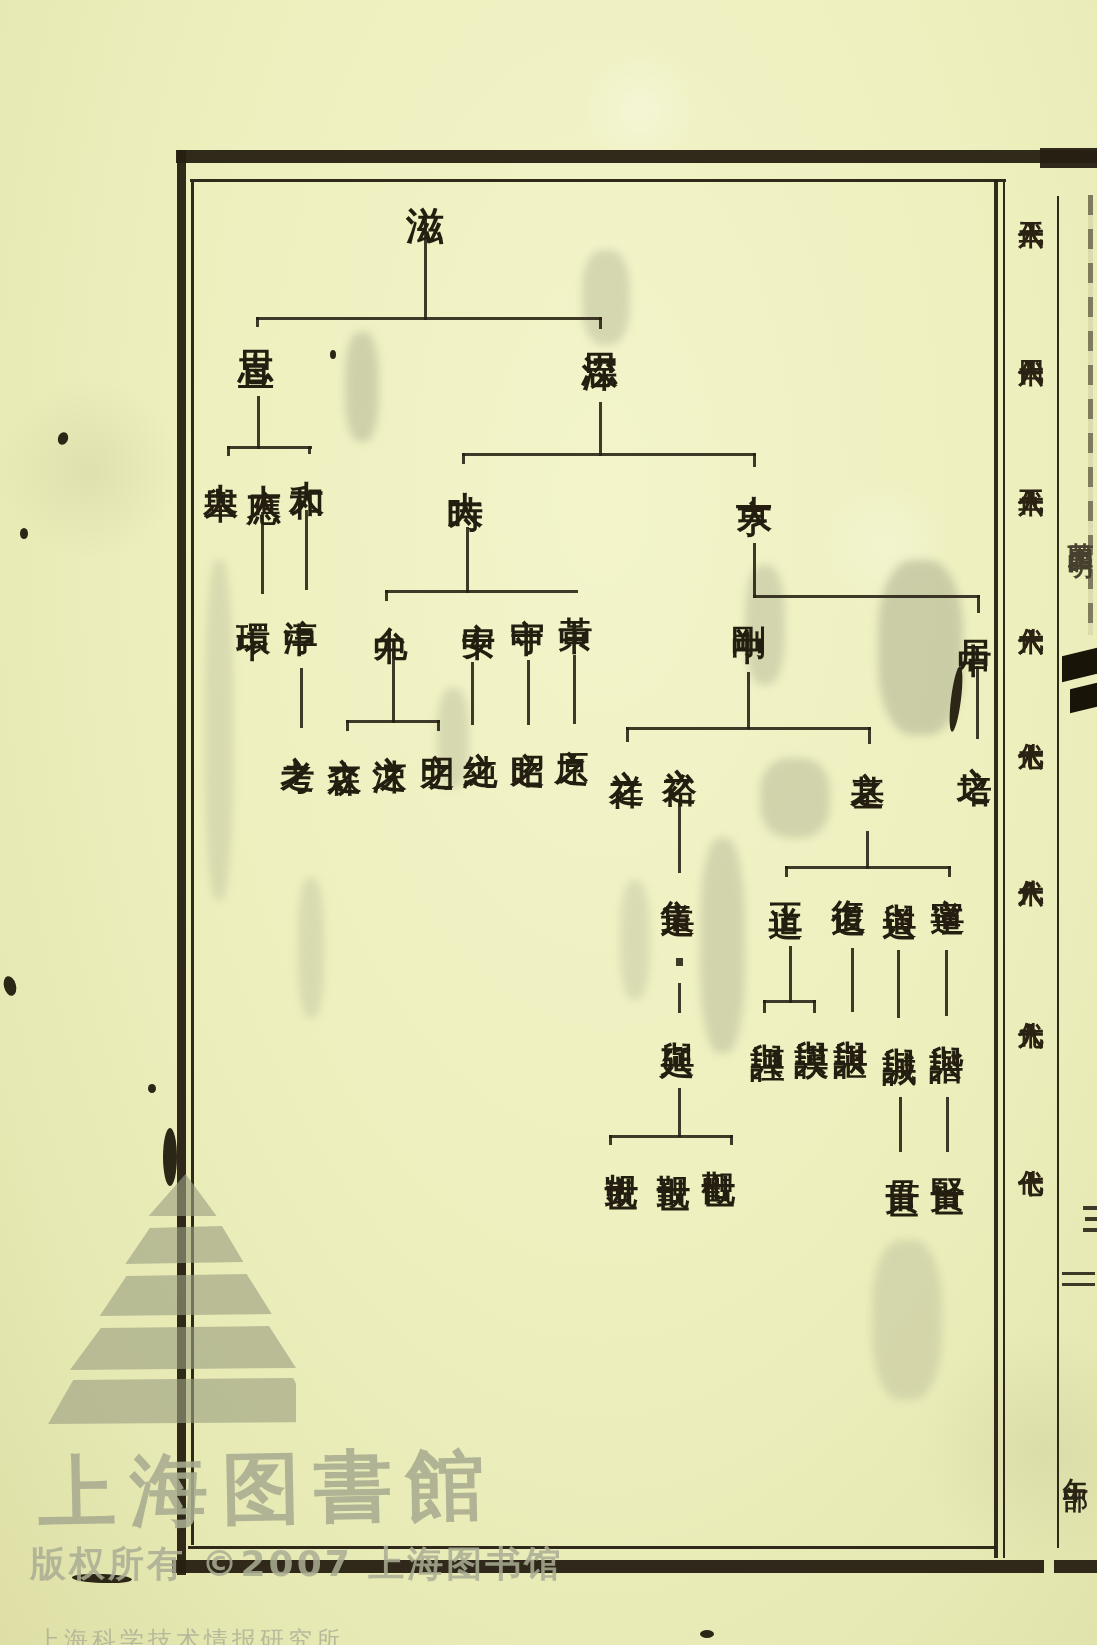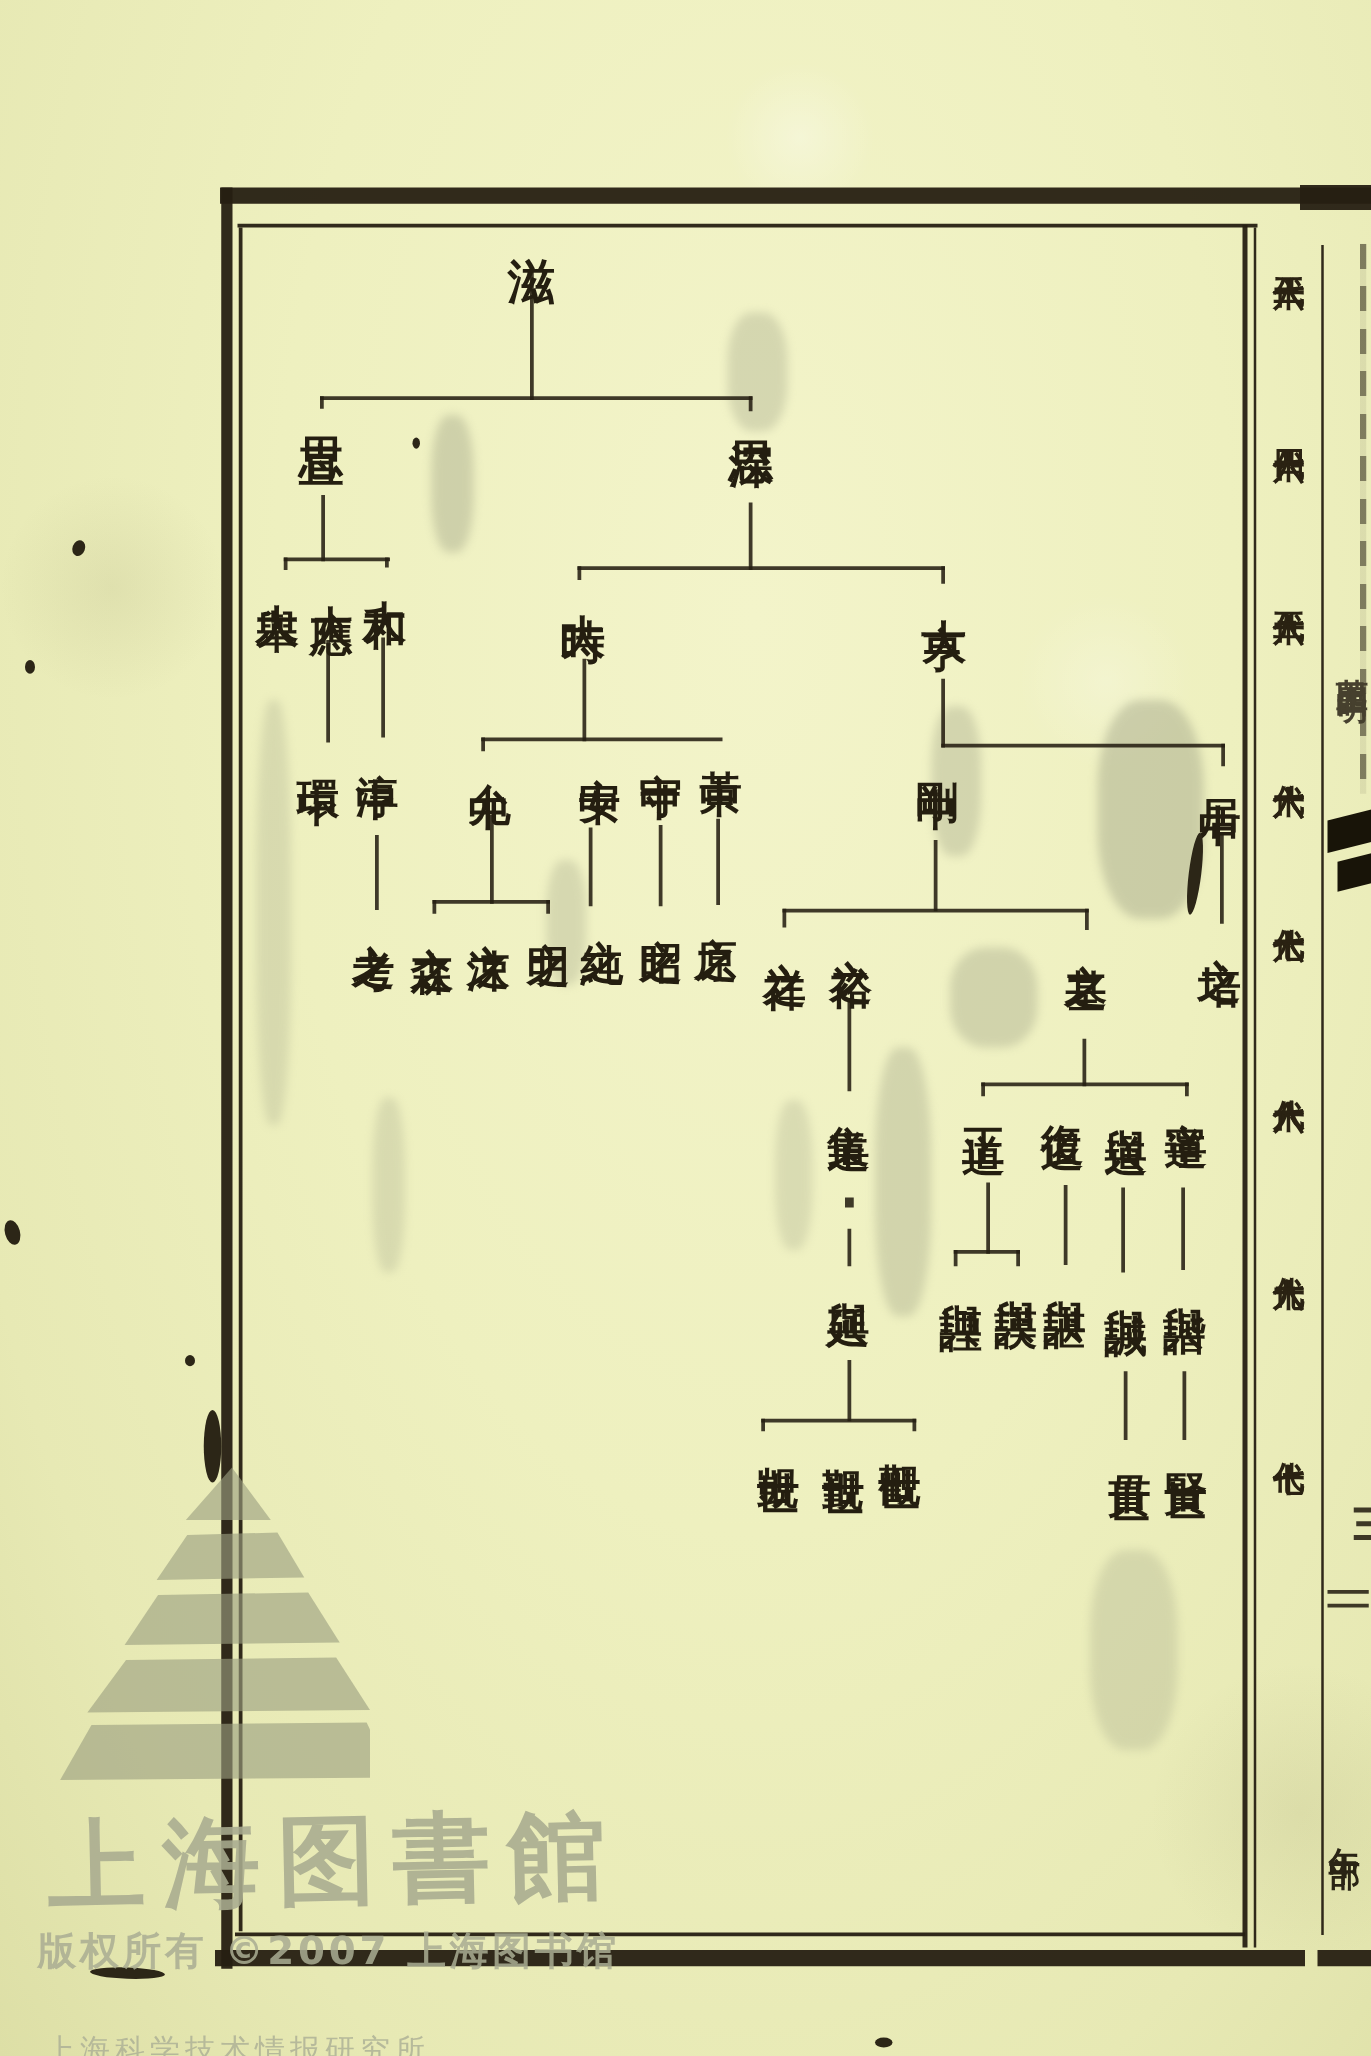--- a/index.html
+++ b/index.html
@@ -24,21 +24,21 @@
   .fold-text{position:absolute;writing-mode:vertical-rl;text-orientation:upright;
     color:#3e3828;font-weight:bold;line-height:1;letter-spacing:4px;}
   .ghost{position:absolute;background:#a7aa8c;filter:blur(4px);border-radius:40%;}
   .speck{position:absolute;background:#2c2617;border-radius:50%;}
   .fishtail{position:absolute;left:1060px;top:650px;width:37px;height:76px;}
   .fishtail i{position:absolute;display:block;background:#181408;}
   .logo-wm{position:absolute;left:46px;top:1168px;width:250px;height:262px;opacity:.62;}
   .wm-callig{position:absolute;left:38px;top:1436px;width:560px;color:#a9ac90;
     font-size:78px;font-weight:bold;letter-spacing:14px;transform:rotate(-1.2deg);
     opacity:.88;white-space:nowrap;}
-  .wm-line1{position:absolute;left:30px;top:1540px;color:#aaad93;font-size:31px;
+  .wm-line1{position:absolute;left:30px;top:1540px;color:#aaad93;font-size:36px;
     font-weight:bold;letter-spacing:3px;opacity:.85;white-space:nowrap;
     font-family:"DejaVu Sans",sans-serif;}
   .wm-line2{position:absolute;left:36px;top:1624px;color:#abae95;font-size:24px;
     font-weight:normal;letter-spacing:4px;opacity:.8;white-space:nowrap;
     font-family:"DejaVu Sans",sans-serif;}
 </style>
 </head>
 <body>
 
 <div id="page">

